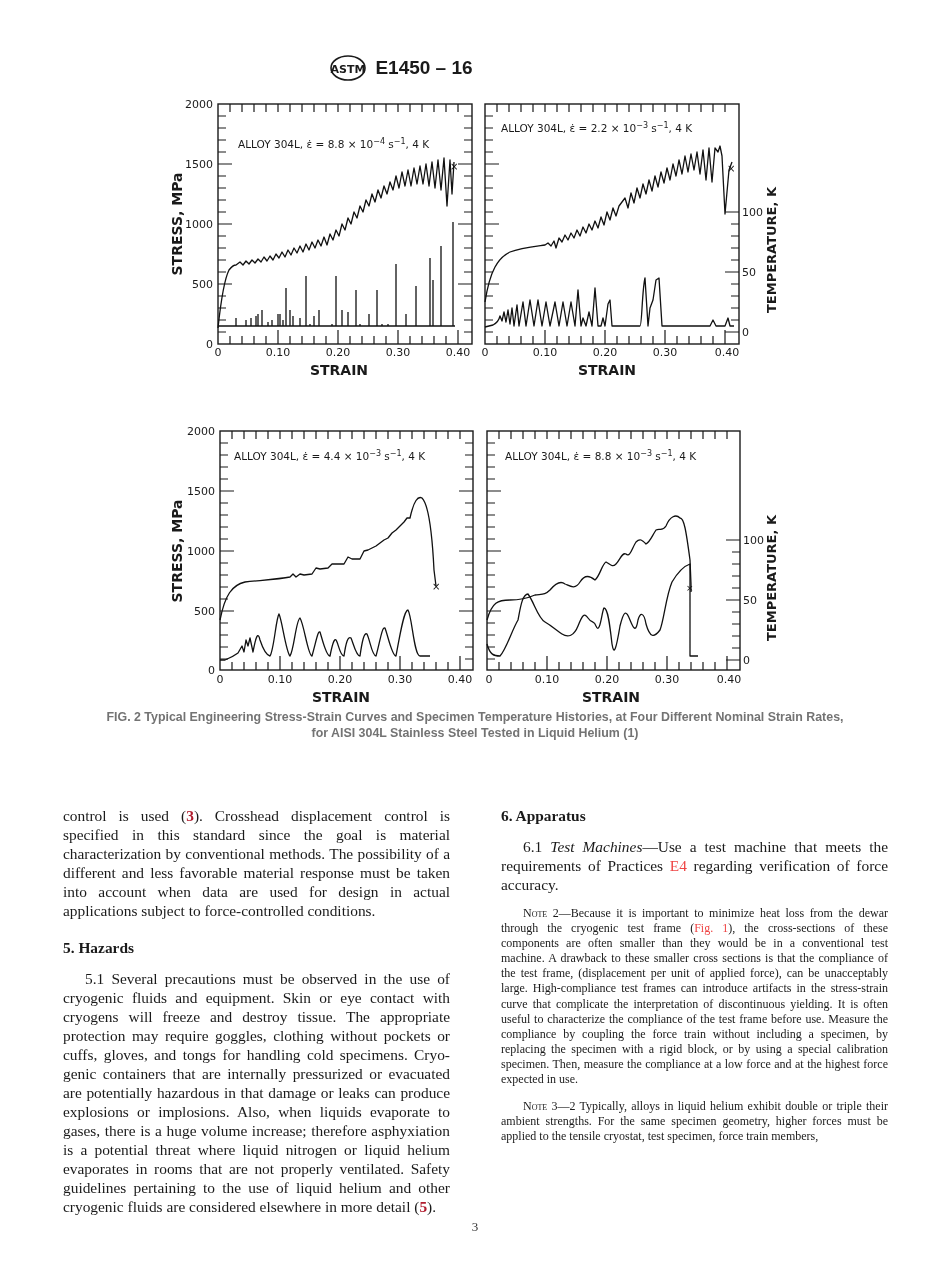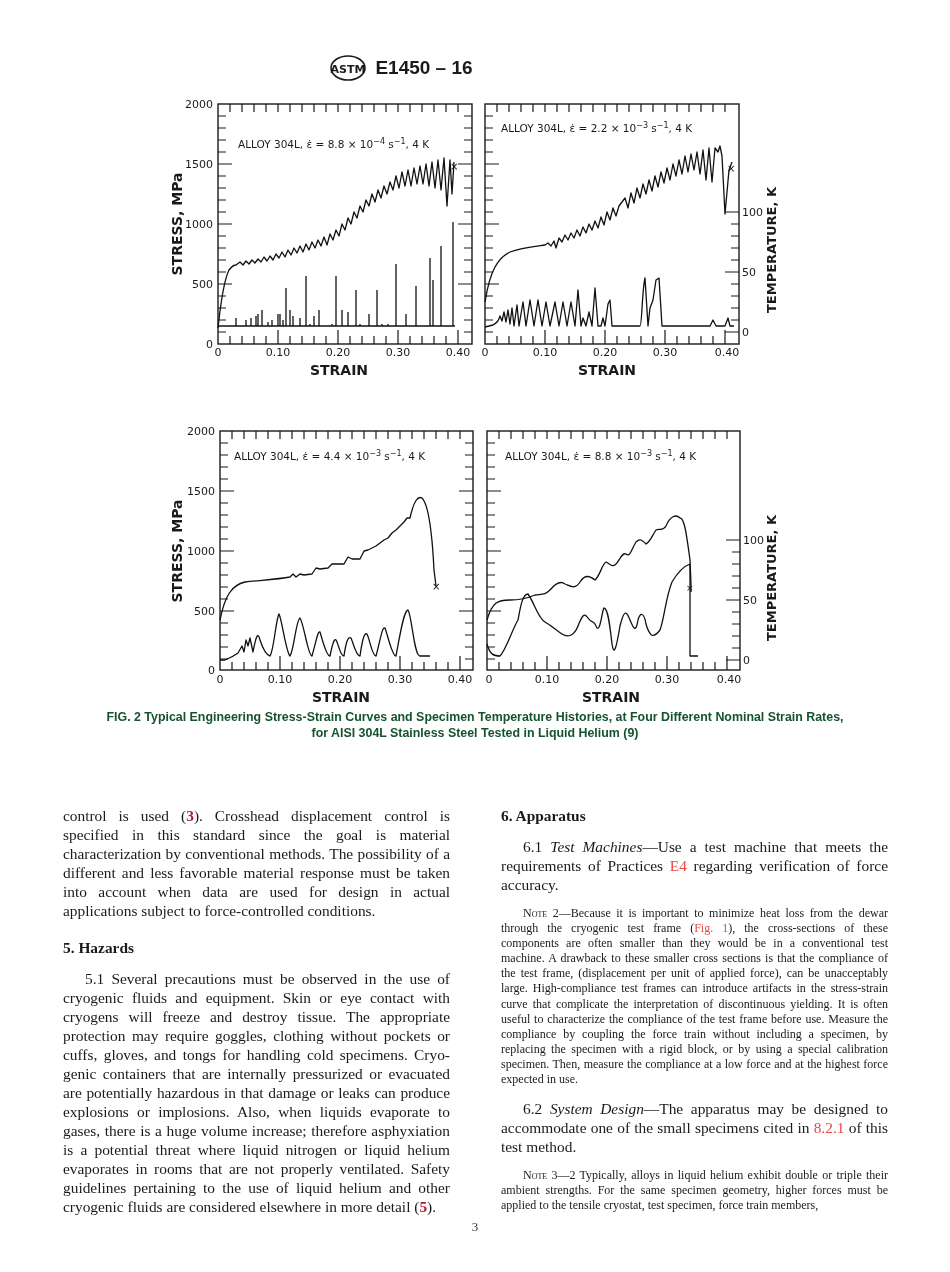--- a/index.html
+++ b/index.html
@@ -2,21 +2,21 @@
 <html><head>
 <meta charset="utf-8">
 <style>
   html, body { margin:0; padding:0; background:#ffffff; }
   body { width:950px; height:1272px; position:relative; overflow:hidden; font-family:"Liberation Serif", serif; color:#1a1a1a; }
   .header { position:absolute; top:54px; left:0; width:802px; text-align:center; }
   .header .logo { display:inline-block; vertical-align:middle; width:38px; height:28px; }
   .header .std { display:inline-block; vertical-align:middle; font-family:"Liberation Sans", sans-serif; font-weight:bold; font-size:19px; margin-left:4px; }
   .figure { position:absolute; left:0; top:90px; width:826px; height:620px; }
   .figure svg { position:absolute; left:0; top:0; }
-  .caption { position:absolute; top:709px; left:60px; width:830px; text-align:center; font-family:"Liberation Sans", sans-serif; font-weight:bold; font-size:12.4px; line-height:16px; color:#14532d; }
+  .caption { position:absolute; top:709px; left:60px; width:830px; text-align:center; font-family:"Liberation Sans", sans-serif; font-weight:bold; font-size:12.4px; line-height:16px; color:#737373; }
   .col { position:absolute; top:794px; width:411px; font-size:15.4px; line-height:19px; text-align:justify; }
   .col.left { left:51px; }
   .col.right { left:489px; }
   .col p { margin:12px; }
   .indent { text-indent:22px; }
   .h { font-weight:bold; font-size:15.4px; margin:0; }
   .ref { color:#ef4444; }
   .refb { color:#b01c2e; font-weight:bold; }
   .note { font-size:12px; line-height:15.1px; text-indent:22px; text-align:justify; }
   .sc { font-variant:small-caps; }
@@ -155,30 +155,29 @@
       <path d="M487 530 C492 512 498 510 510 510 C520 510 528 508 535 505 C542 504 545 505 550 500 C555 494 560 490 565 494 C570 496 575 500 580 492 C585 484 590 486 595 490 C600 486 602 474 606 472 C610 474 612 478 616 474 C620 470 622 462 626 464 C630 468 632 458 636 452 C640 448 642 450 646 454 C650 452 652 446 656 440 C660 438 662 442 666 436 C670 426 676 424 680 428 C684 428 686 440 690 470 L691 494 L691 502"></path>
       <text x="686" y="501" font-family="DejaVu Sans, sans-serif" font-size="9" fill="#111" stroke="none">×</text>
 
       <path d="M487 554 C490 565 494 566 500 566 C506 560 512 540 518 530 C520 520 522 504 528 504 C534 512 538 528 545 532 C552 536 556 540 562 544 C568 548 574 546 578 536 C582 526 584 522 588 528 C592 534 594 530 596 536 C600 546 602 520 604 518 C608 518 610 536 612 554 C614 566 616 560 620 536 C624 520 626 520 630 530 C634 540 636 542 638 530 C640 522 644 522 646 534 C650 548 654 548 660 540 C664 530 666 506 672 492 C678 482 684 476 690 474 L690 566 L698 566"></path>
     </g>
   </svg>
 </div>
 
 <div class="caption">
   <div>FIG. 2  Typical Engineering Stress-Strain Curves and Specimen Temperature Histories, at Four Different Nominal Strain Rates,</div>
-  <div>for AISI 304L Stainless Steel Tested in Liquid Helium (9)</div>
+  <div>for AISI 304L Stainless Steel Tested in Liquid Helium (1)</div>
 </div>
 
 <div class="col left">
   <p><span>control is used (</span><span class="refb">3</span><span>). Crosshead displacement control is specified in this standard since the goal is material characterization by conventional methods. The possibility of a different and less favorable material response must be taken into account when data are used for design in actual applications subject to force-controlled conditions.</span></p>
   <p class="h" style="margin-top:18px;">5.  Hazards</p>
   <p class="indent" style="margin-top:6px;"><span>5.1 Several precautions must be observed in the use of cryogenic fluids and equipment. Skin or eye contact with cryogens will freeze and destroy tissue. The appropriate protection may require goggles, clothing without pockets or cuffs, gloves, and tongs for handling cold specimens. Cryo-genic containers that are internally pressurized or evacuated are potentially hazardous in that damage or leaks can produce explosions or implosions. Also, when liquids evaporate to gases, there is a huge volume increase; therefore asphyxiation is a potential threat where liquid nitrogen or liquid helium evaporates in rooms that are not properly ventilated. Safety guidelines pertaining to the use of liquid helium and other cryogenic fluids are considered elsewhere in more detail (</span><span class="refb">5</span><span>).</span></p>
 </div>
 
 <div class="col right">
   <p class="h">6.  Apparatus</p>
   <p class="indent" style="margin-top:6px;"><span>6.1 </span><i>Test Machines</i><span>—Use a test machine that meets the requirements of Practices </span><span class="ref">E4</span><span> regarding verification of force accuracy.</span></p>
   <p class="note" style="margin-top:11px;"><span class="sc">Note</span><span> 2—Because it is important to minimize heat loss from the dewar through the cryogenic test frame (</span><span class="ref">Fig. 1</span><span>), the cross-sections of these components are often smaller than they would be in a conventional test machine. A drawback to these smaller cross sections is that the compliance of the test frame, (displacement per unit of applied force), can be unacceptably large. High-compliance test frames can introduce artifacts in the stress-strain curve that complicate the interpretation of discontinuous yielding. It is often useful to characterize the compliance of the test frame before use. Measure the compliance by coupling the force train without including a specimen, by replacing the specimen with a rigid block, or by using a special calibration specimen. Then, measure the compliance at a low force and at the highest force expected in use.</span></p>
-  <p class="indent" style="margin-top:7px;"><span>6.2 </span><i>System Design</i><span>—The apparatus may be designed to accommodate one of the small specimens cited in </span><span class="ref">8.2.1</span><span> of this test method.</span></p>
   <p class="note" style="margin-top:11px;"><span class="sc">Note</span><span> 3—2 Typically, alloys in liquid helium exhibit double or triple their ambient strengths. For the same specimen geometry, higher forces must be applied to the tensile cryostat, test specimen, force train members,</span></p>
 </div>
 
 <div class="pagenum">3</div>
 
 </body></html>

